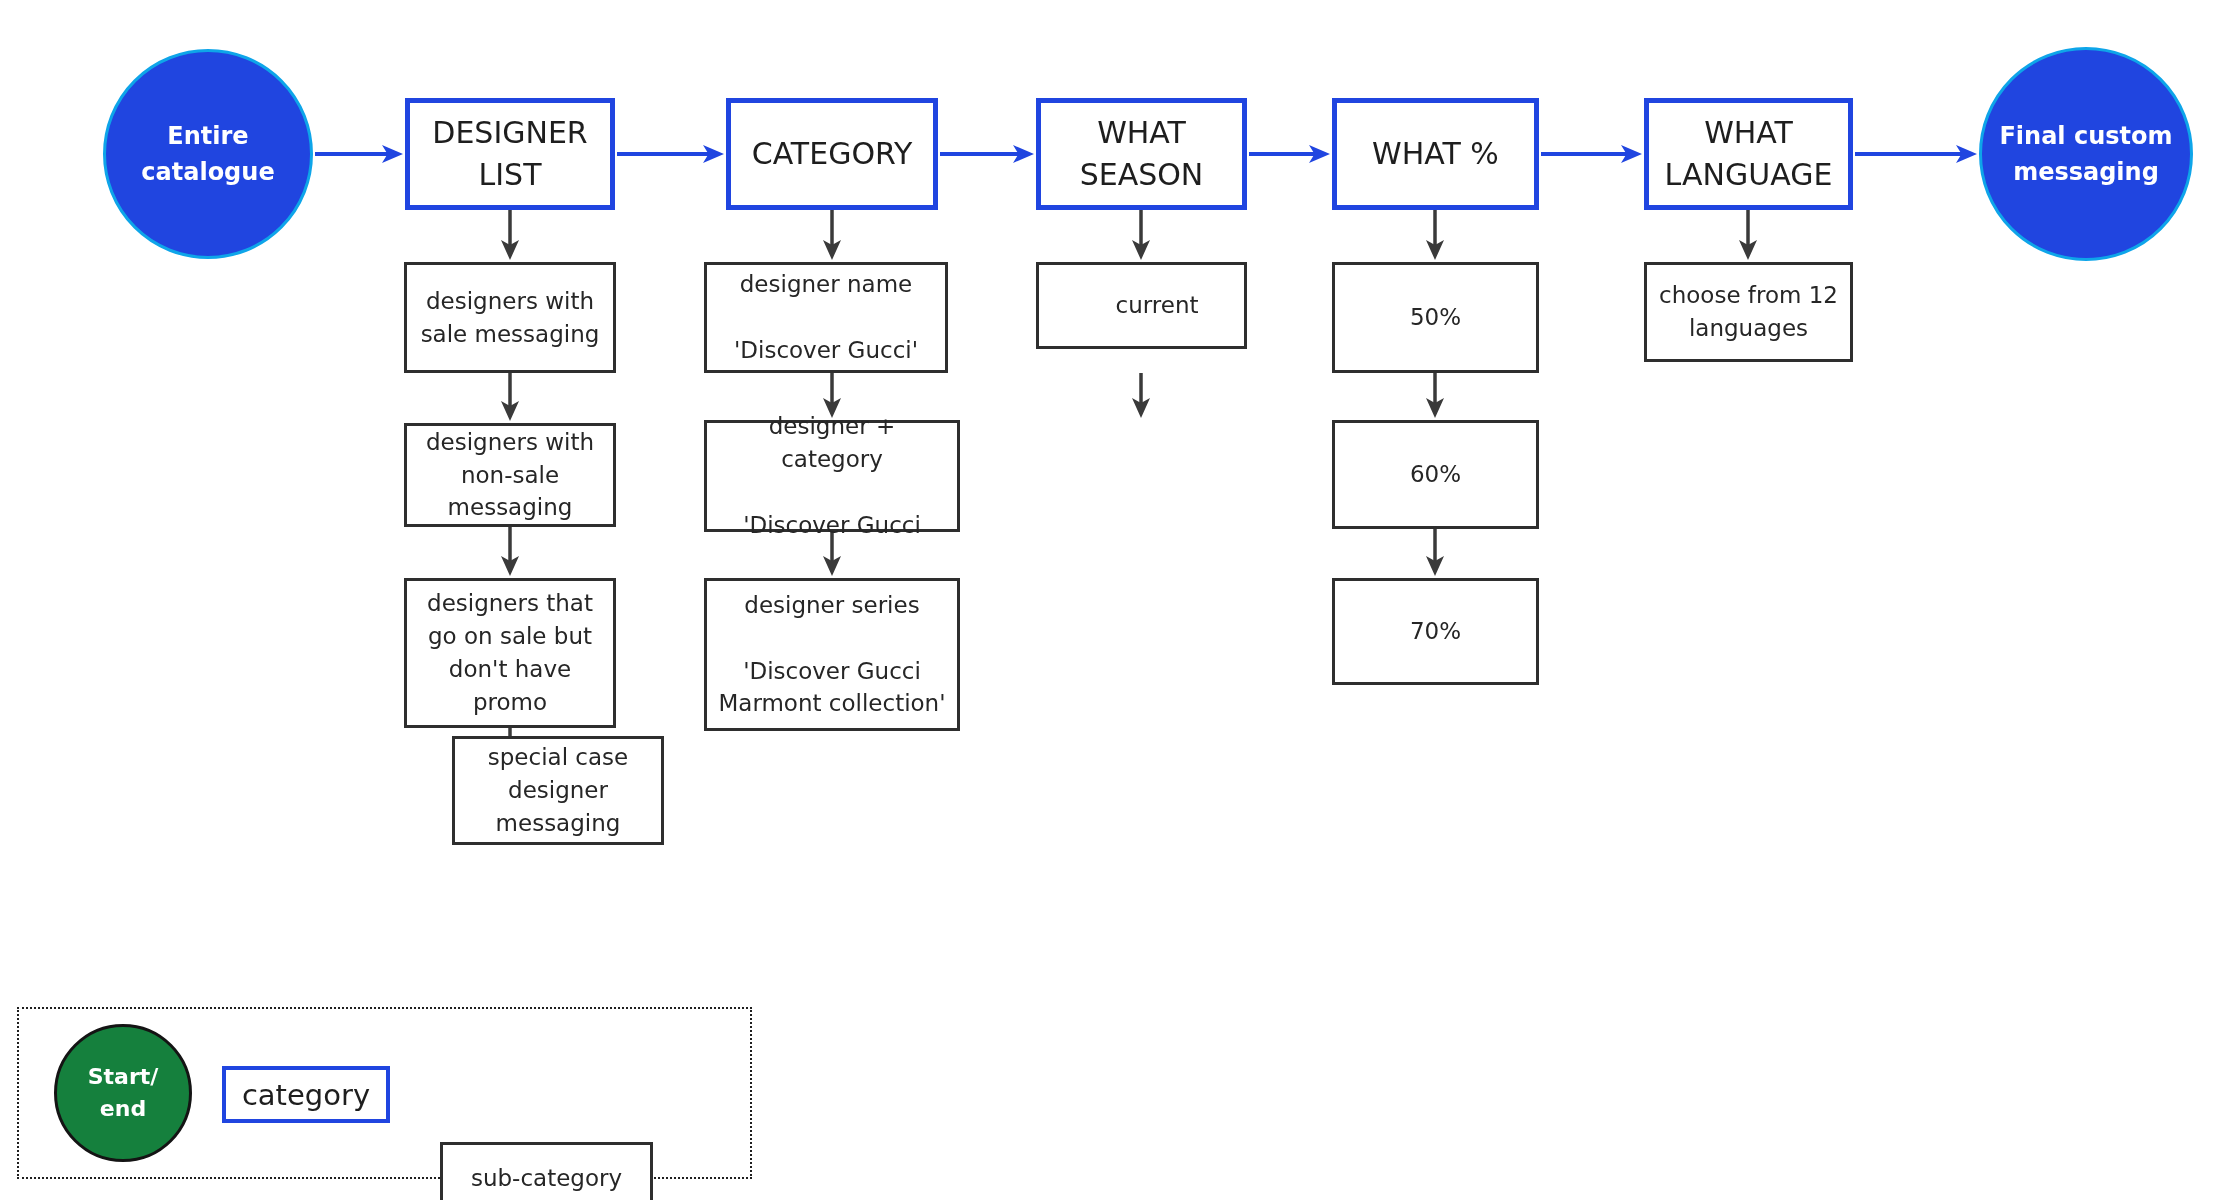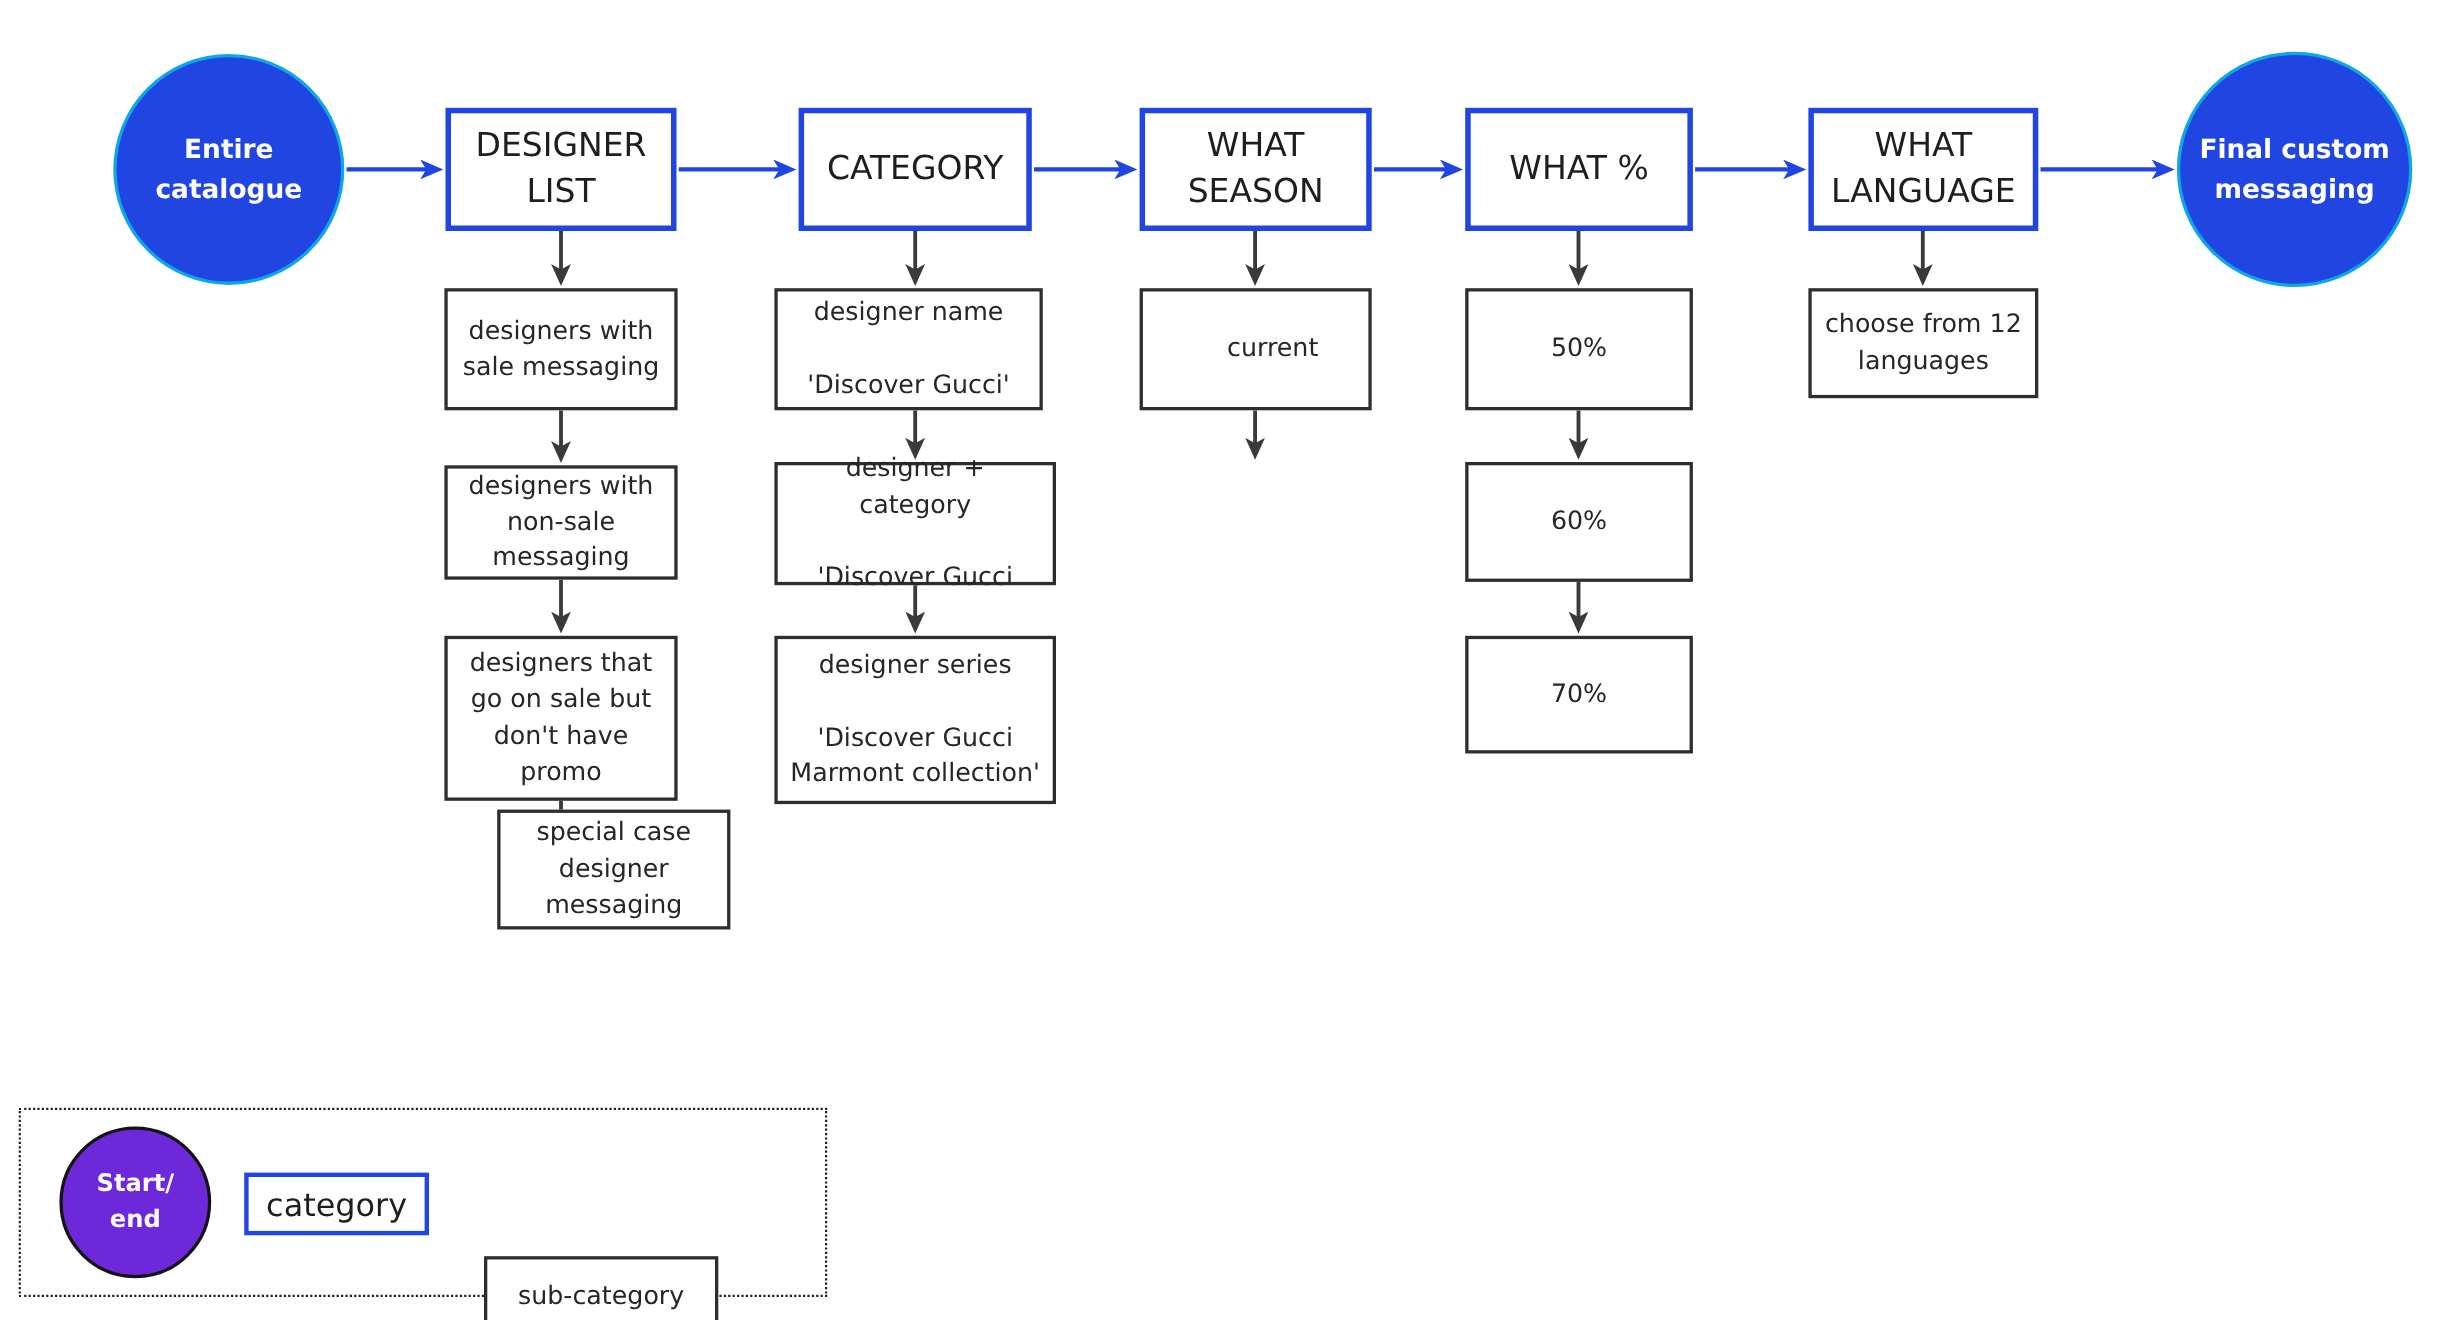--- a/index.html
+++ b/index.html
@@ -65,21 +65,21 @@
   }
   .legend-frame {
     position: absolute;
     border: 2px dotted #1f1f1f;
     background: #ffffff;
     box-sizing: border-box;
   }
   .legend-circle {
     position: absolute;
     border-radius: 50%;
-    background: #6d28d9;
+    background: #15803d;
     border: 3px solid #141414;
     color: #ffffff;
     display: flex;
     align-items: center;
     justify-content: center;
     text-align: center;
     font-weight: bold;
     font-size: 22px;
     line-height: 1.45;
     white-space: pre-line;
@@ -216,21 +216,21 @@
 
 'Discover Gucci</span>
   </div>
   <div class="sub-box" style="left:704px; top:578px; width:256px; height:153px;">
     <span class="lbl">designer series
 
 'Discover Gucci
 Marmont collection'</span>
   </div>
 
-  <div class="sub-box" style="left:1036px; top:262px; width:211px; height:111px;padding-left:40px;">
+  <div class="sub-box" style="left:1036px; top:262px; width:211px; height:87px;padding-left:40px;">
     <span class="lbl">current</span>
   </div>
 
   <div class="sub-box" style="left:1332px; top:262px; width:207px; height:111px;">
     <span class="lbl">50%</span>
   </div>
   <div class="sub-box" style="left:1332px; top:420px; width:207px; height:109px;">
     <span class="lbl">60%</span>
   </div>
   <div class="sub-box" style="left:1332px; top:578px; width:207px; height:107px;">

